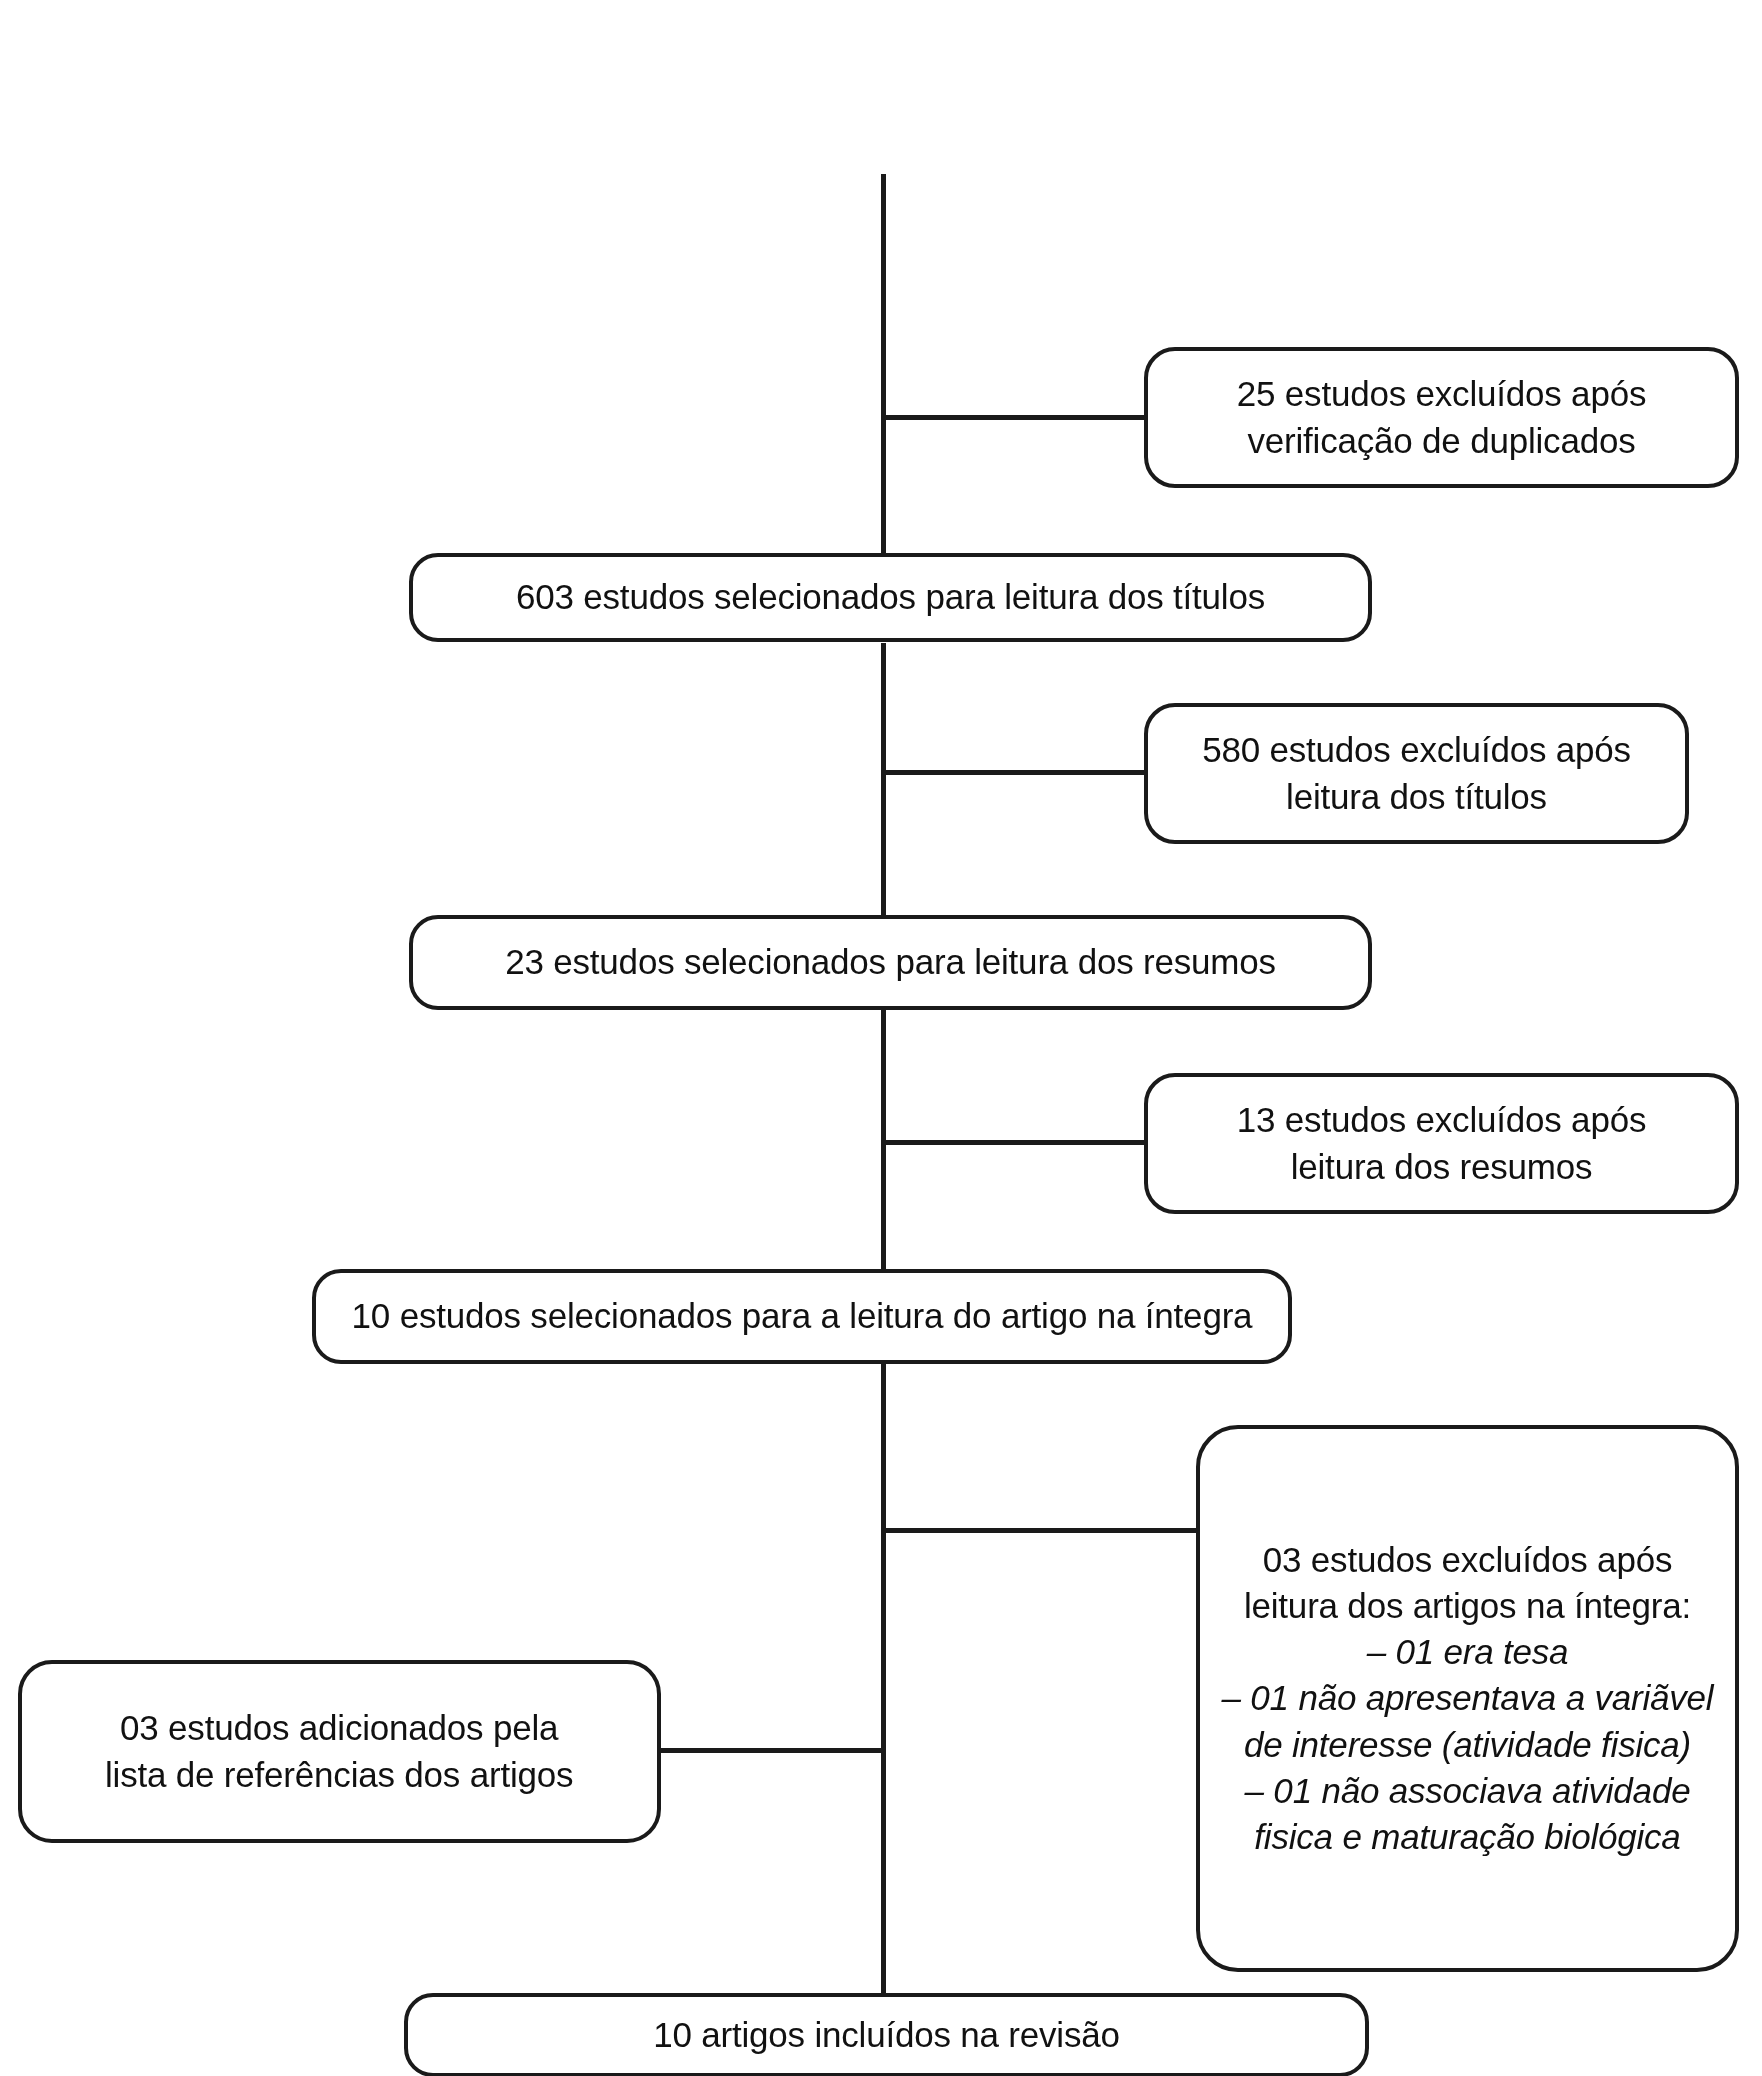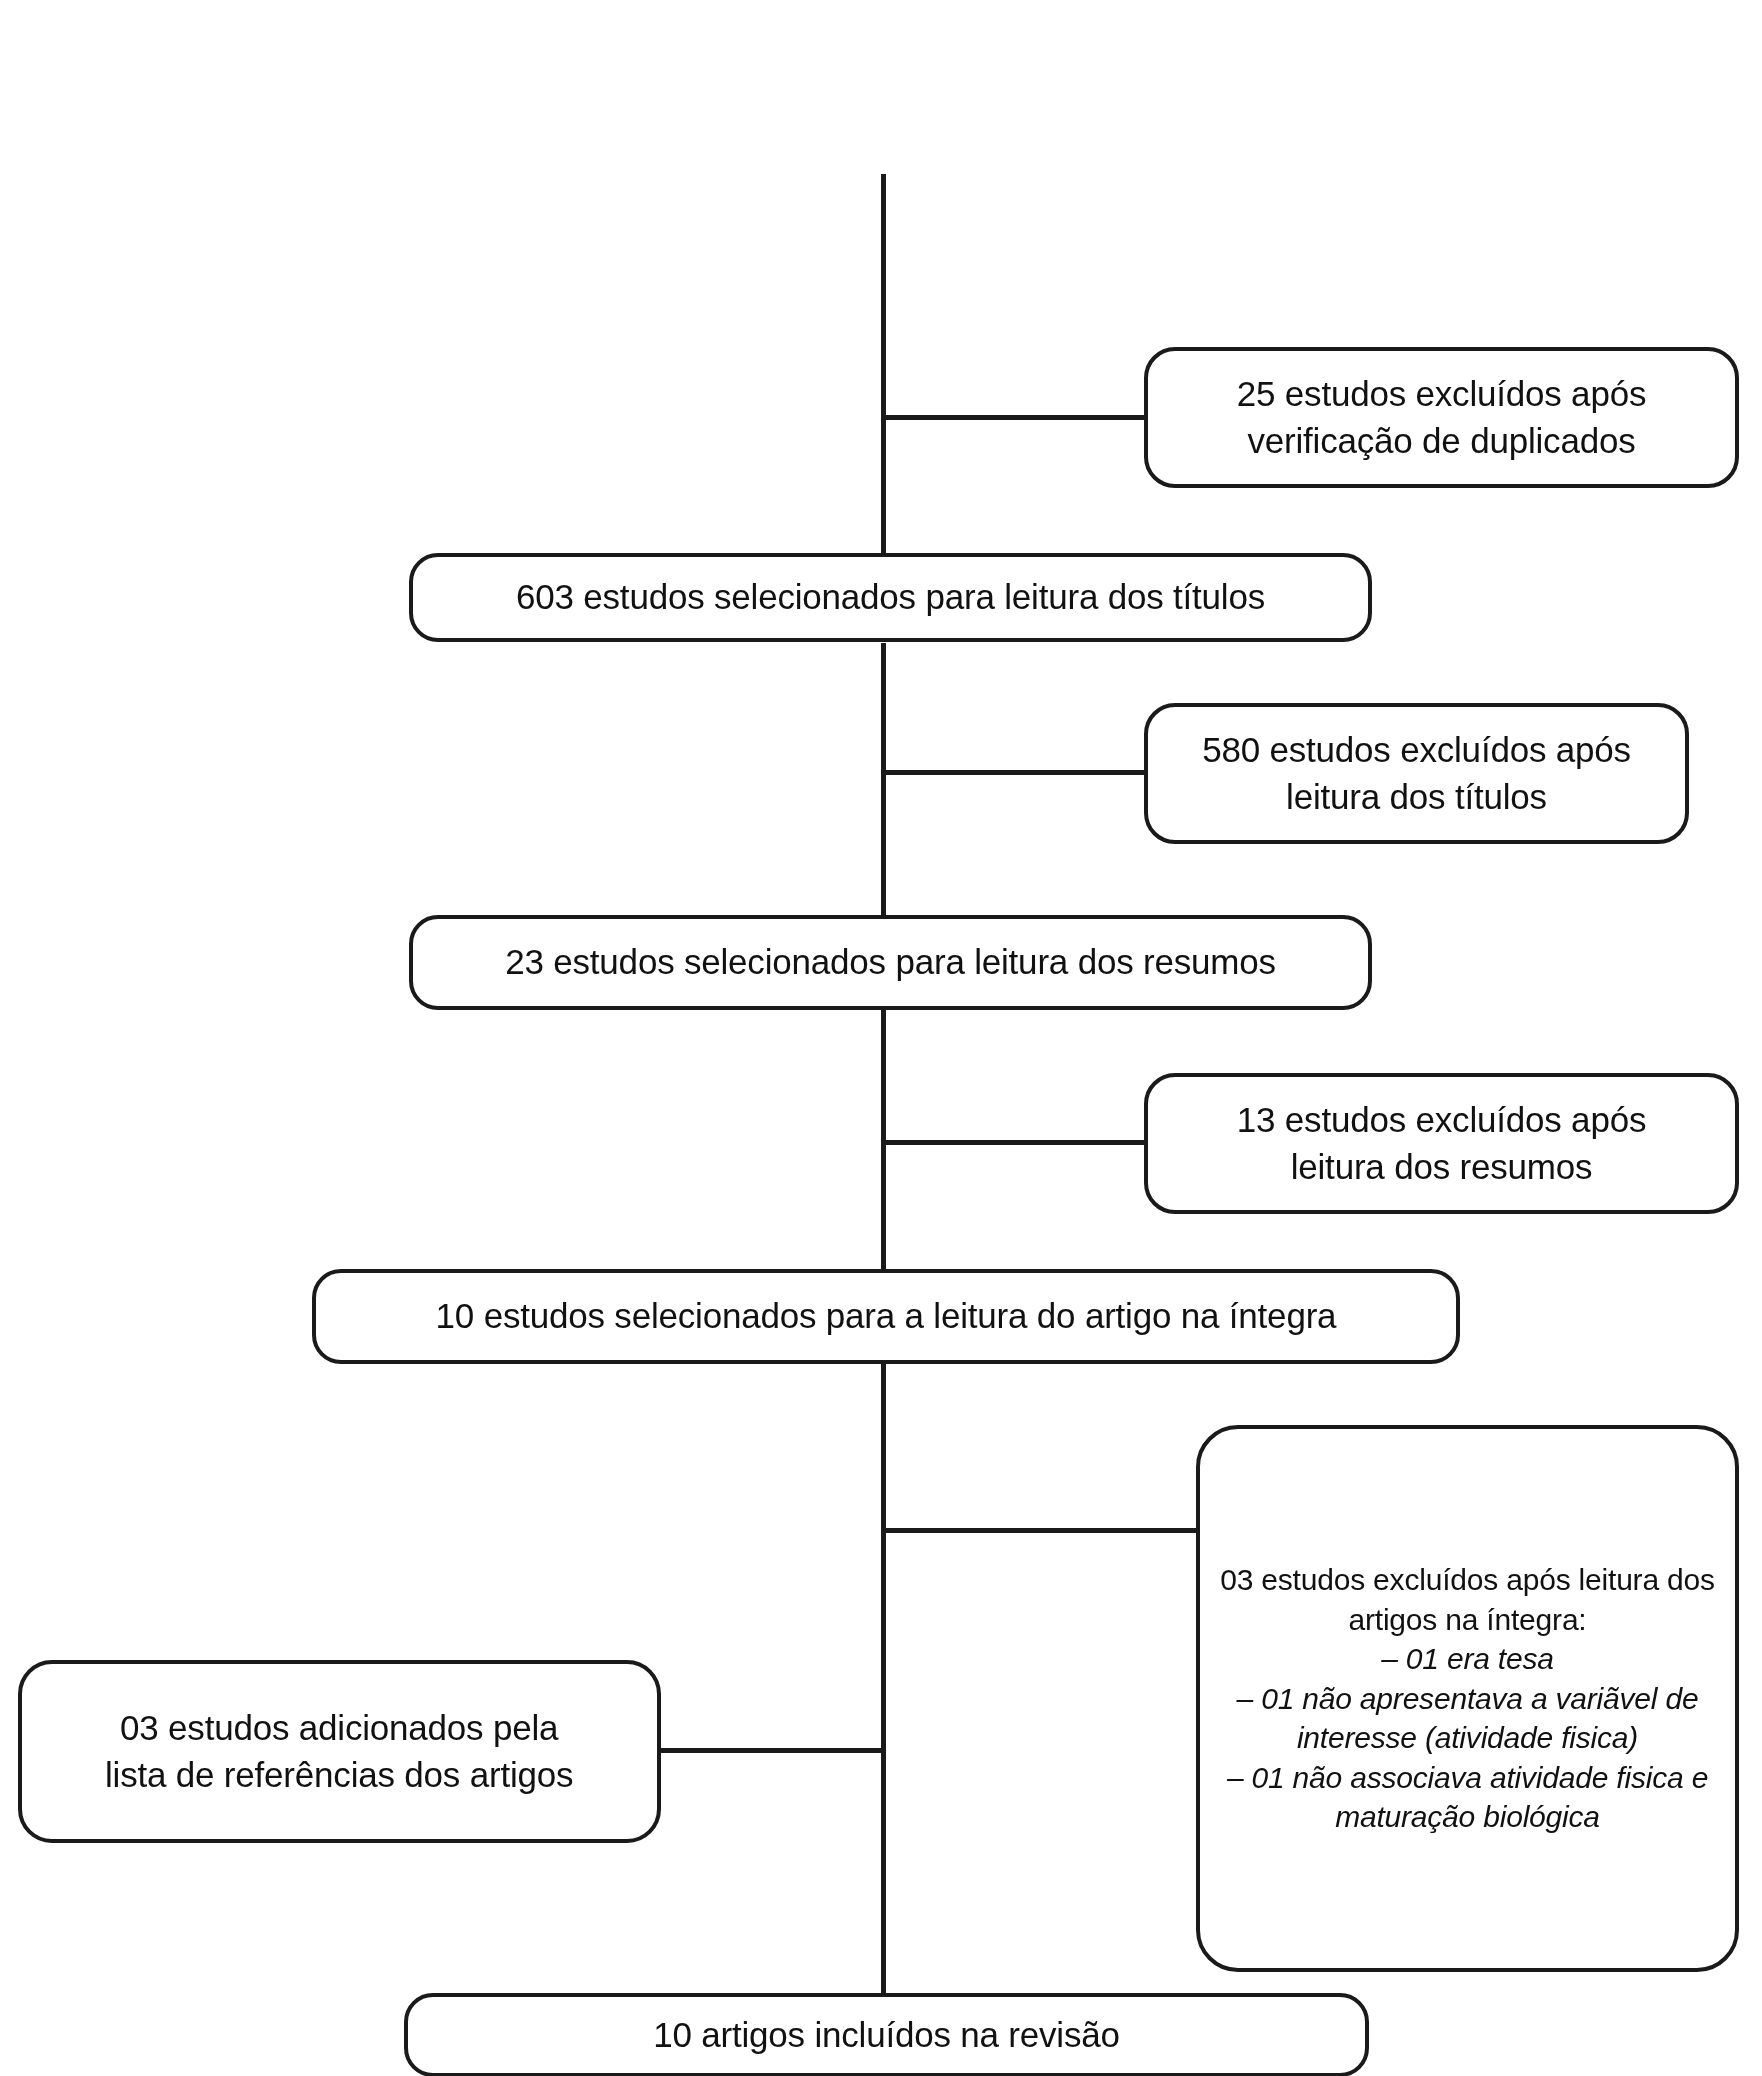--- a/index.html
+++ b/index.html
@@ -50,26 +50,26 @@
   .line.v { width: 4.8px; }
   .line.h { height: 4.8px; }
 
   
   #node-sources      { left: 495px;  top: 2.4px;    width: 777px;  height: 175px;  border-radius: 37px; }
   #node-dup-excl     { left: 1144px; top: 347px;  width: 595px;  height: 141px;  border-radius: 31px; }
   #node-titles-sel   { left: 409px;  top: 553px;  width: 963px; height: 89px;  border-radius: 29px; justify-content: center; }
   #node-titles-excl  { left: 1144px; top: 703px;  width: 545px;  height: 141px;  border-radius: 31px; }
   #node-abs-sel      { left: 409px;  top: 915px; width: 963px; height: 95px;  border-radius: 29px; }
   #node-abs-excl     { left: 1144px; top: 1073px; width: 595px;  height: 141px;  border-radius: 31px; }
-  #node-full-sel     { left: 312px;  top: 1269px; width: 1148px; height: 95px;  border-radius: 29px; align-items: center; }
+  #node-full-sel     { left: 312px;  top: 1269px; width: 980px; height: 95px;  border-radius: 29px; align-items: center; }
   #node-full-excl    { left: 1196px; top: 1425px; width: 543px;  height: 547px;  border-radius: 42px; }
   #node-added        { left: 17.7px;   top: 1660px; width: 643px;  height: 183px;  border-radius: 34px; }
   #node-included     { left: 404px;  top: 1993px; width: 965px; height: 84px;  border-radius: 29px; }
 
-  #node-full-excl .txt { font-size: 30px; line-height: 1.32; }
+  #node-full-excl .txt { font-size: 35px; line-height: 1.32; }
 </style>
 </head>
 <body>
 
 <div id="flow-root">
 
   <div class="line v" style="left:881px; top:174px;  height:386px;"></div>
 
   <div class="line h" style="left:881px; top:415px;  width:265px;"></div>
 

